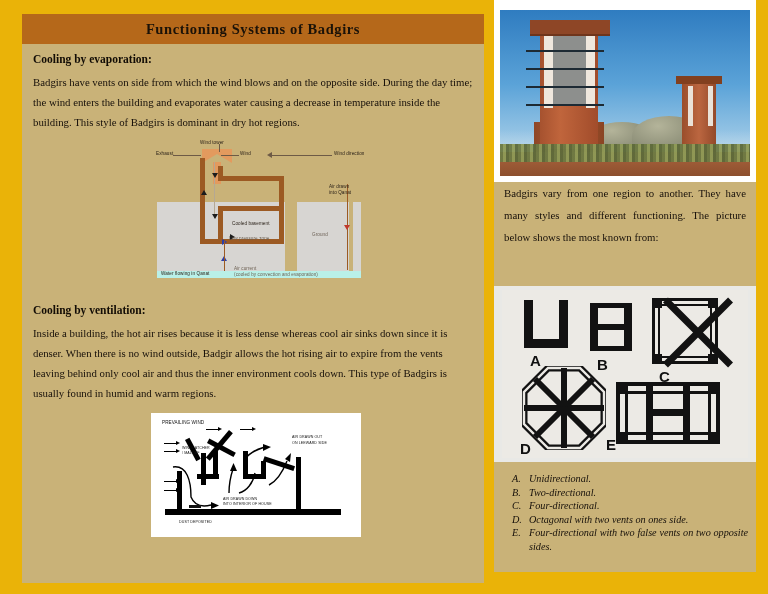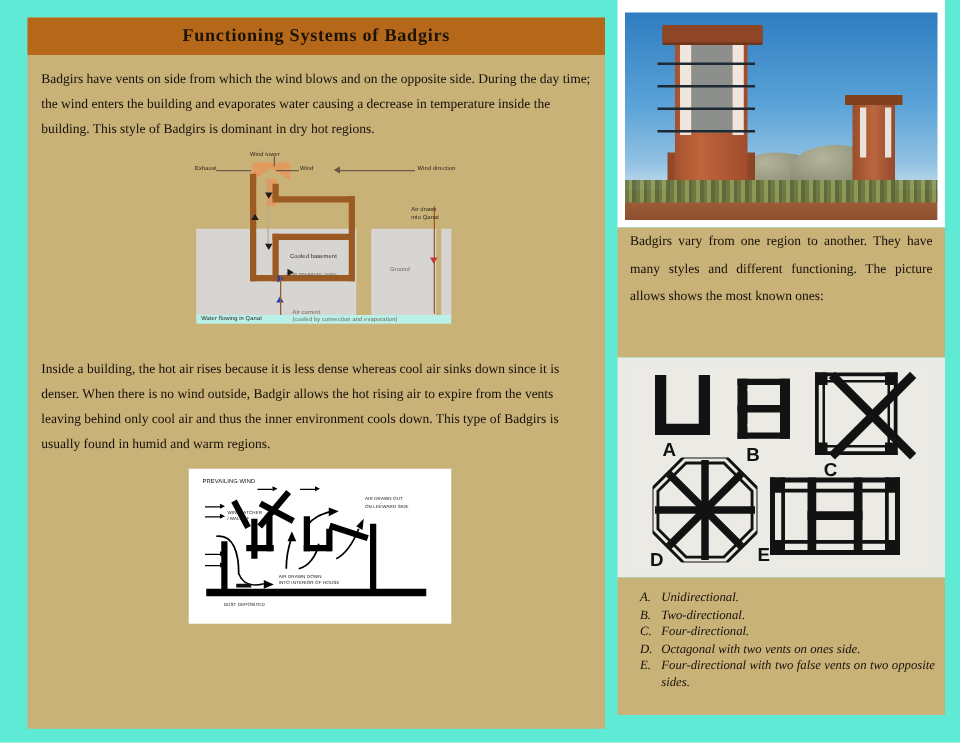--- a/index.html
+++ b/index.html
@@ -10,21 +10,21 @@
   body {
     width: 768px;
     height: 594px;
     overflow: hidden;
     font-family: "Liberation Serif", serif;
   }
   .page {
     position: relative;
     width: 768px;
     height: 594px;
-    background: #5eead4;
+    background: #eab308;
   }
 
   
   .left-panel {
     position: absolute;
     left: 22px;
     top: 14px;
     width: 462px;
     height: 569px;
     background: #c9b278;
@@ -294,20 +294,21 @@
 <div class="page">
 
   <div class="left-panel">
 
     <div class="left-header">
       <div class="left-header-title">Functioning Systems of Badgirs</div>
     </div>
 
     <div class="left-body">
 
+      <h3 class="sec-heading">Cooling by evaporation:</h3>
       <p class="sec-para">Badgirs have vents on side from which the wind blows and on the opposite side. During the day time; the wind enters the building and evaporates water causing a decrease in temperature inside the building. This style of Badgirs is dominant in dry hot regions.</p>
 
       <div class="diagram1-wrap">
 
         <div class="d1-ground" style="left:0px; top:62px; width:128px; height:72px;"></div>
 
         <div class="d1-ground" style="left:140px; top:62px; width:52px; height:72px;"></div>
         <div class="d1-ground" style="left:196px; top:62px; width:8px; height:72px;"></div>
 
         <div class="d1-tower" style="left:45px; top:9px; width:30px; height:5px;"></div>
@@ -353,20 +354,21 @@
         <div class="d1-label" style="left:75px; top:81px;">Cooled basement</div>
         <div class="d1-label" style="left:72px; top:96px; color:#6b5f51;">Low pressure zone</div>
         <div class="d1-label" style="left:155px; top:92px; color:#6d6257;">Ground</div>
         <div class="d1-label" style="left:4px; top:131px;">Water flowing in Qanat</div>
         <div class="d1-label" style="left:77px; top:126px; color:#6b5f51;">Air current</div>
         <div class="d1-label" style="left:77px; top:132px; color:#6b5f51;">(cooled by convection and evaporation)</div>
       </div>
 
       <div style="height:14px;"></div>
 
+      <h3 class="sec-heading">Cooling by ventilation:</h3>
       <p class="sec-para">Inside a building, the hot air rises because it is less dense whereas cool air sinks down since it is denser. When there is no wind outside, Badgir allows the hot rising air to expire from the vents leaving behind only cool air and thus the inner environment cools down. This type of Badgirs is usually found in humid and warm regions.</p>
 
       <div class="diagram2-wrap">
 
         <div class="d2-bar" style="left:14px; top:96px; width:176px; height:6px;"></div>
 
         <div class="d2-bar" style="left:26px; top:58px; width:5px; height:40px;"></div>
 
         <div class="d2-bar" style="left:34px; top:27px; width:5px; height:24px; transform:rotate(-28deg); transform-origin: top left;"></div>
         <div class="d2-bar" style="left:50px; top:40px; width:5px; height:32px;"></div>
@@ -453,21 +455,21 @@
         <div class="slat" style="left:26px; top:58px; width:78px;"></div>
         <div class="slat" style="left:26px; top:76px; width:78px;"></div>
         <div class="slat" style="left:26px; top:94px; width:78px;"></div>
 
         <div class="roofline"></div>
         <div class="greenery"></div>
       </div>
     </div>
 
     <div class="types-card">
-      <div class="types-para">Badgirs vary from one region to another. They have many styles and different functioning. The picture allows shows the most known ones:</div>
+      <div class="types-para">Badgirs vary from one region to another. They have many styles and different functioning. The picture below shows the most known from:</div>
     </div>
 
     <div class="types-figure">
       <div class="fig-inner">
 
         <div class="shape" style="left:22px; top:10px; width:44px; height:48px;">
           <div class="bar-blk" style="left:0; top:0; width:9px; height:48px;"></div>
           <div class="bar-blk" style="left:35px; top:0; width:9px; height:48px;"></div>
           <div class="bar-blk" style="left:0; top:39px; width:44px; height:9px;"></div>
         </div>

